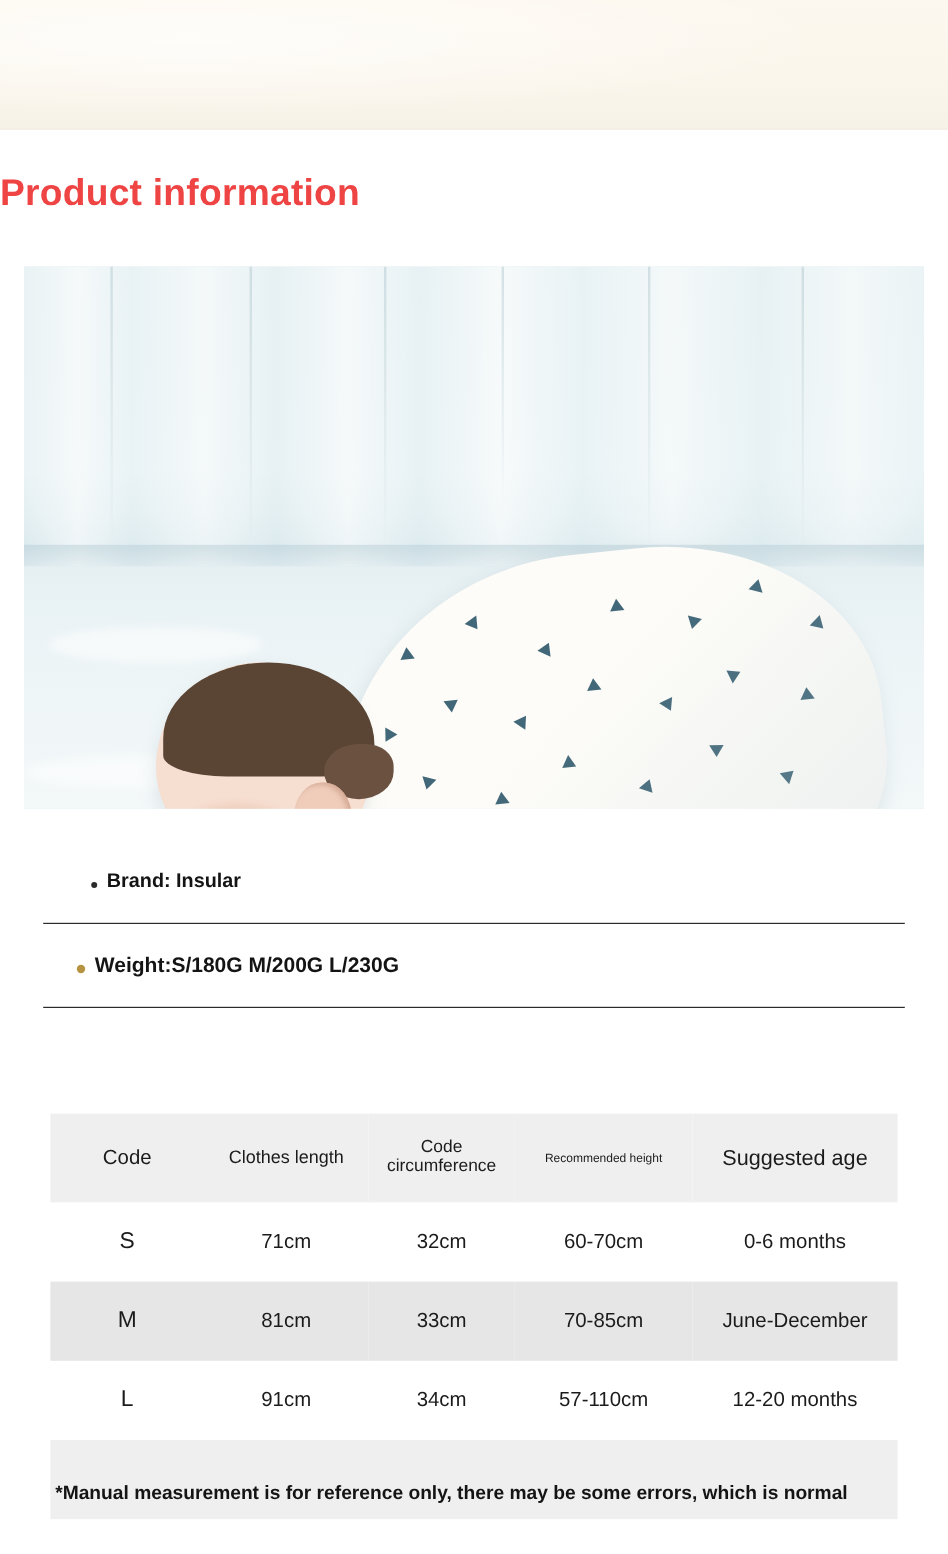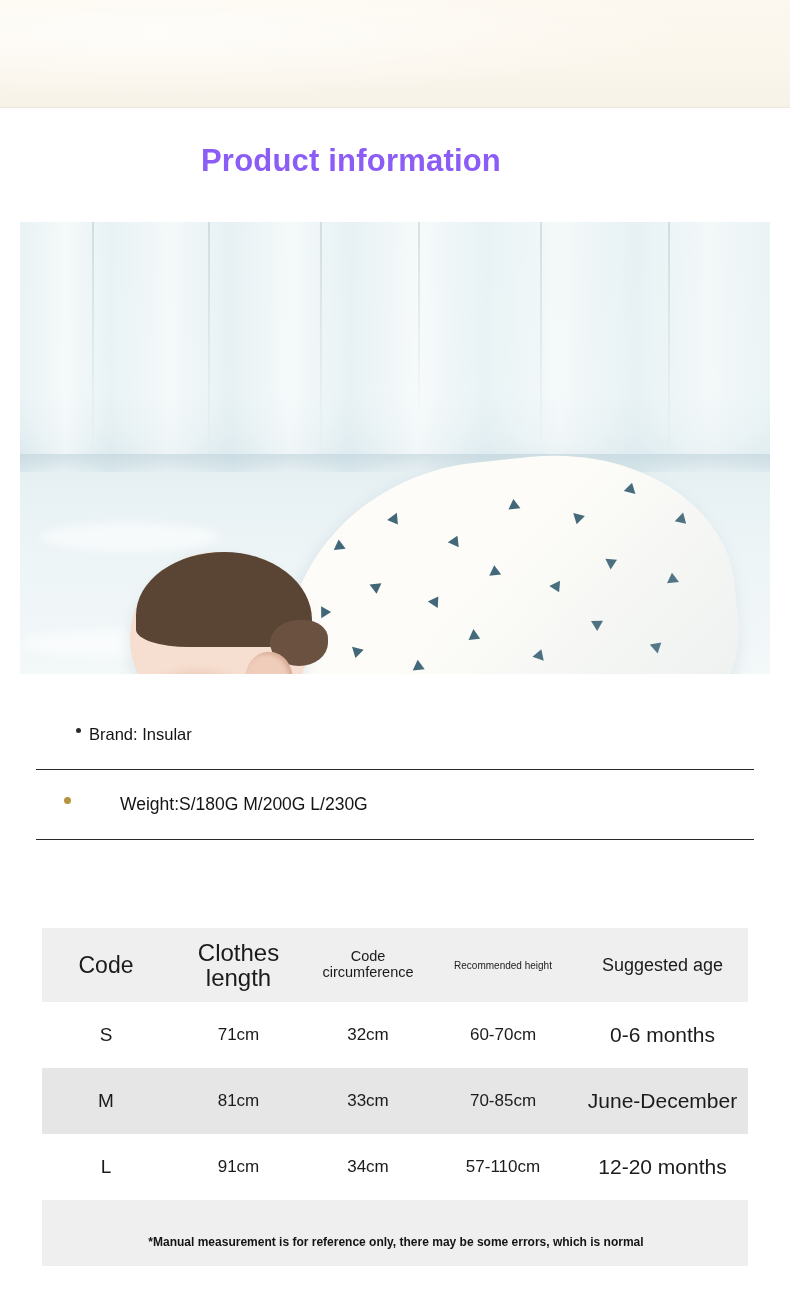--- a/index.html
+++ b/index.html
@@ -24,24 +24,24 @@
     position: absolute;
     left: 0; top: 0;
     width: 790px; height: 108px;
     background: radial-gradient(ellipse at 20% 30%, rgba(255,255,255,0.75) 0%, rgba(255,255,255,0) 60%);
   }
   
   .page-title {
     position: absolute;
     left: 0; top: 143px;
     width: 702px;
-    text-align: center;
+    text-align: left;
     font-size: 31px;
     font-weight: bold;
-    color: #8b5cf6;
+    color: #ef4444;
     letter-spacing: 0.2px;
   }
   
   .hero {
     position: absolute;
     left: 20px; top: 222px;
     width: 750px; height: 452px;
     overflow: hidden;
     background: #e8f1f3;
   }
@@ -178,76 +178,75 @@
   }
   .info-row {
     display: flex;
     align-items: center;
     height: 70px;
     border-bottom: 1px solid #2b2b2b;
   }
   .info-row.first { border-top: none; }
   .info-cell {
     display: flex;
-    align-items: center;
+    align-items: flex-end;
     font-size: 16.5px;
-    font-weight: normal;
+    font-weight: bold;
     color: #141414;
   }
   .dot {
     display: inline-block;
     width: 5px; height: 5px;
     border-radius: 50%;
     background: #2b2b2b;
     margin-right: 8px;
     position: relative;
     top: -4px;
     flex: none;
   }
   .dot.gold { background: #b59341; width: 7px; height: 7px; }
   .c1 { width: 370px; padding-left: 40px; }
   .c2 { width: 340px; padding-left: 22px; }
-  .w-row { padding-left: 28px; gap: 41px; }
+  .w-row { padding-left: 28px; }
   .w-row .txt { font-size: 17.5px; }
   .nodot-pad { padding-left: 13px; }
   
   .tbl {
     position: absolute;
     left: 42px; top: 928px;
     width: 706px;
     border-collapse: collapse;
   }
   .tbl td, .tbl th {
     text-align: center;
     vertical-align: middle;
     font-weight: normal;
     color: #1b1b1b;
   }
   .tbl thead td { background: #efefef; height: 74px; }
-  .th-code { font-size: 23px; font-weight: bold; width: 128px; }
-  .th-len  { font-size: 24px; font-weight: bold; line-height: 1.05; width: 137px; }
+  .th-code { font-size: 17px; font-weight: bold; width: 128px; }
+  .th-len  { font-size: 15px; font-weight: bold; line-height: 1.05; width: 137px; }
   .th-chest{ font-size: 14.5px; font-weight: bold; line-height: 1.1; width: 122px; }
   .th-hgt  { font-size: 10px; font-weight: bold; width: 148px; }
   .th-age  { font-size: 18px; font-weight: bold; width: 171px; }
   .tbl tbody tr { height: 66px; }
   .tbl tbody tr.alt td { background: #e6e6e6; }
   .cell-code { font-size: 19px; }
   .cell-num  { font-size: 17px; }
-  .cell-age  { font-size: 21px; font-weight: bold; line-height: 1.1; }
+  .cell-age  { font-size: 17px; font-weight: bold; line-height: 1.1; }
   .tbl-foot td { height: 16px; background: #efefef; }
   
   .note {
     position: absolute;
     left: 46px; top: 1234px;
     width: 700px;
-    font-size: 12px;
+    font-size: 16px;
     font-weight: bold;
     color: #141414;
     line-height: 1.35;
-    text-align: center;
   }
 </style>
 </head>
 <body>
 
 <div class="top-band">
   <div class="top-band-inner"></div>
 </div>
 
 <div class="page-title">Product information</div>

